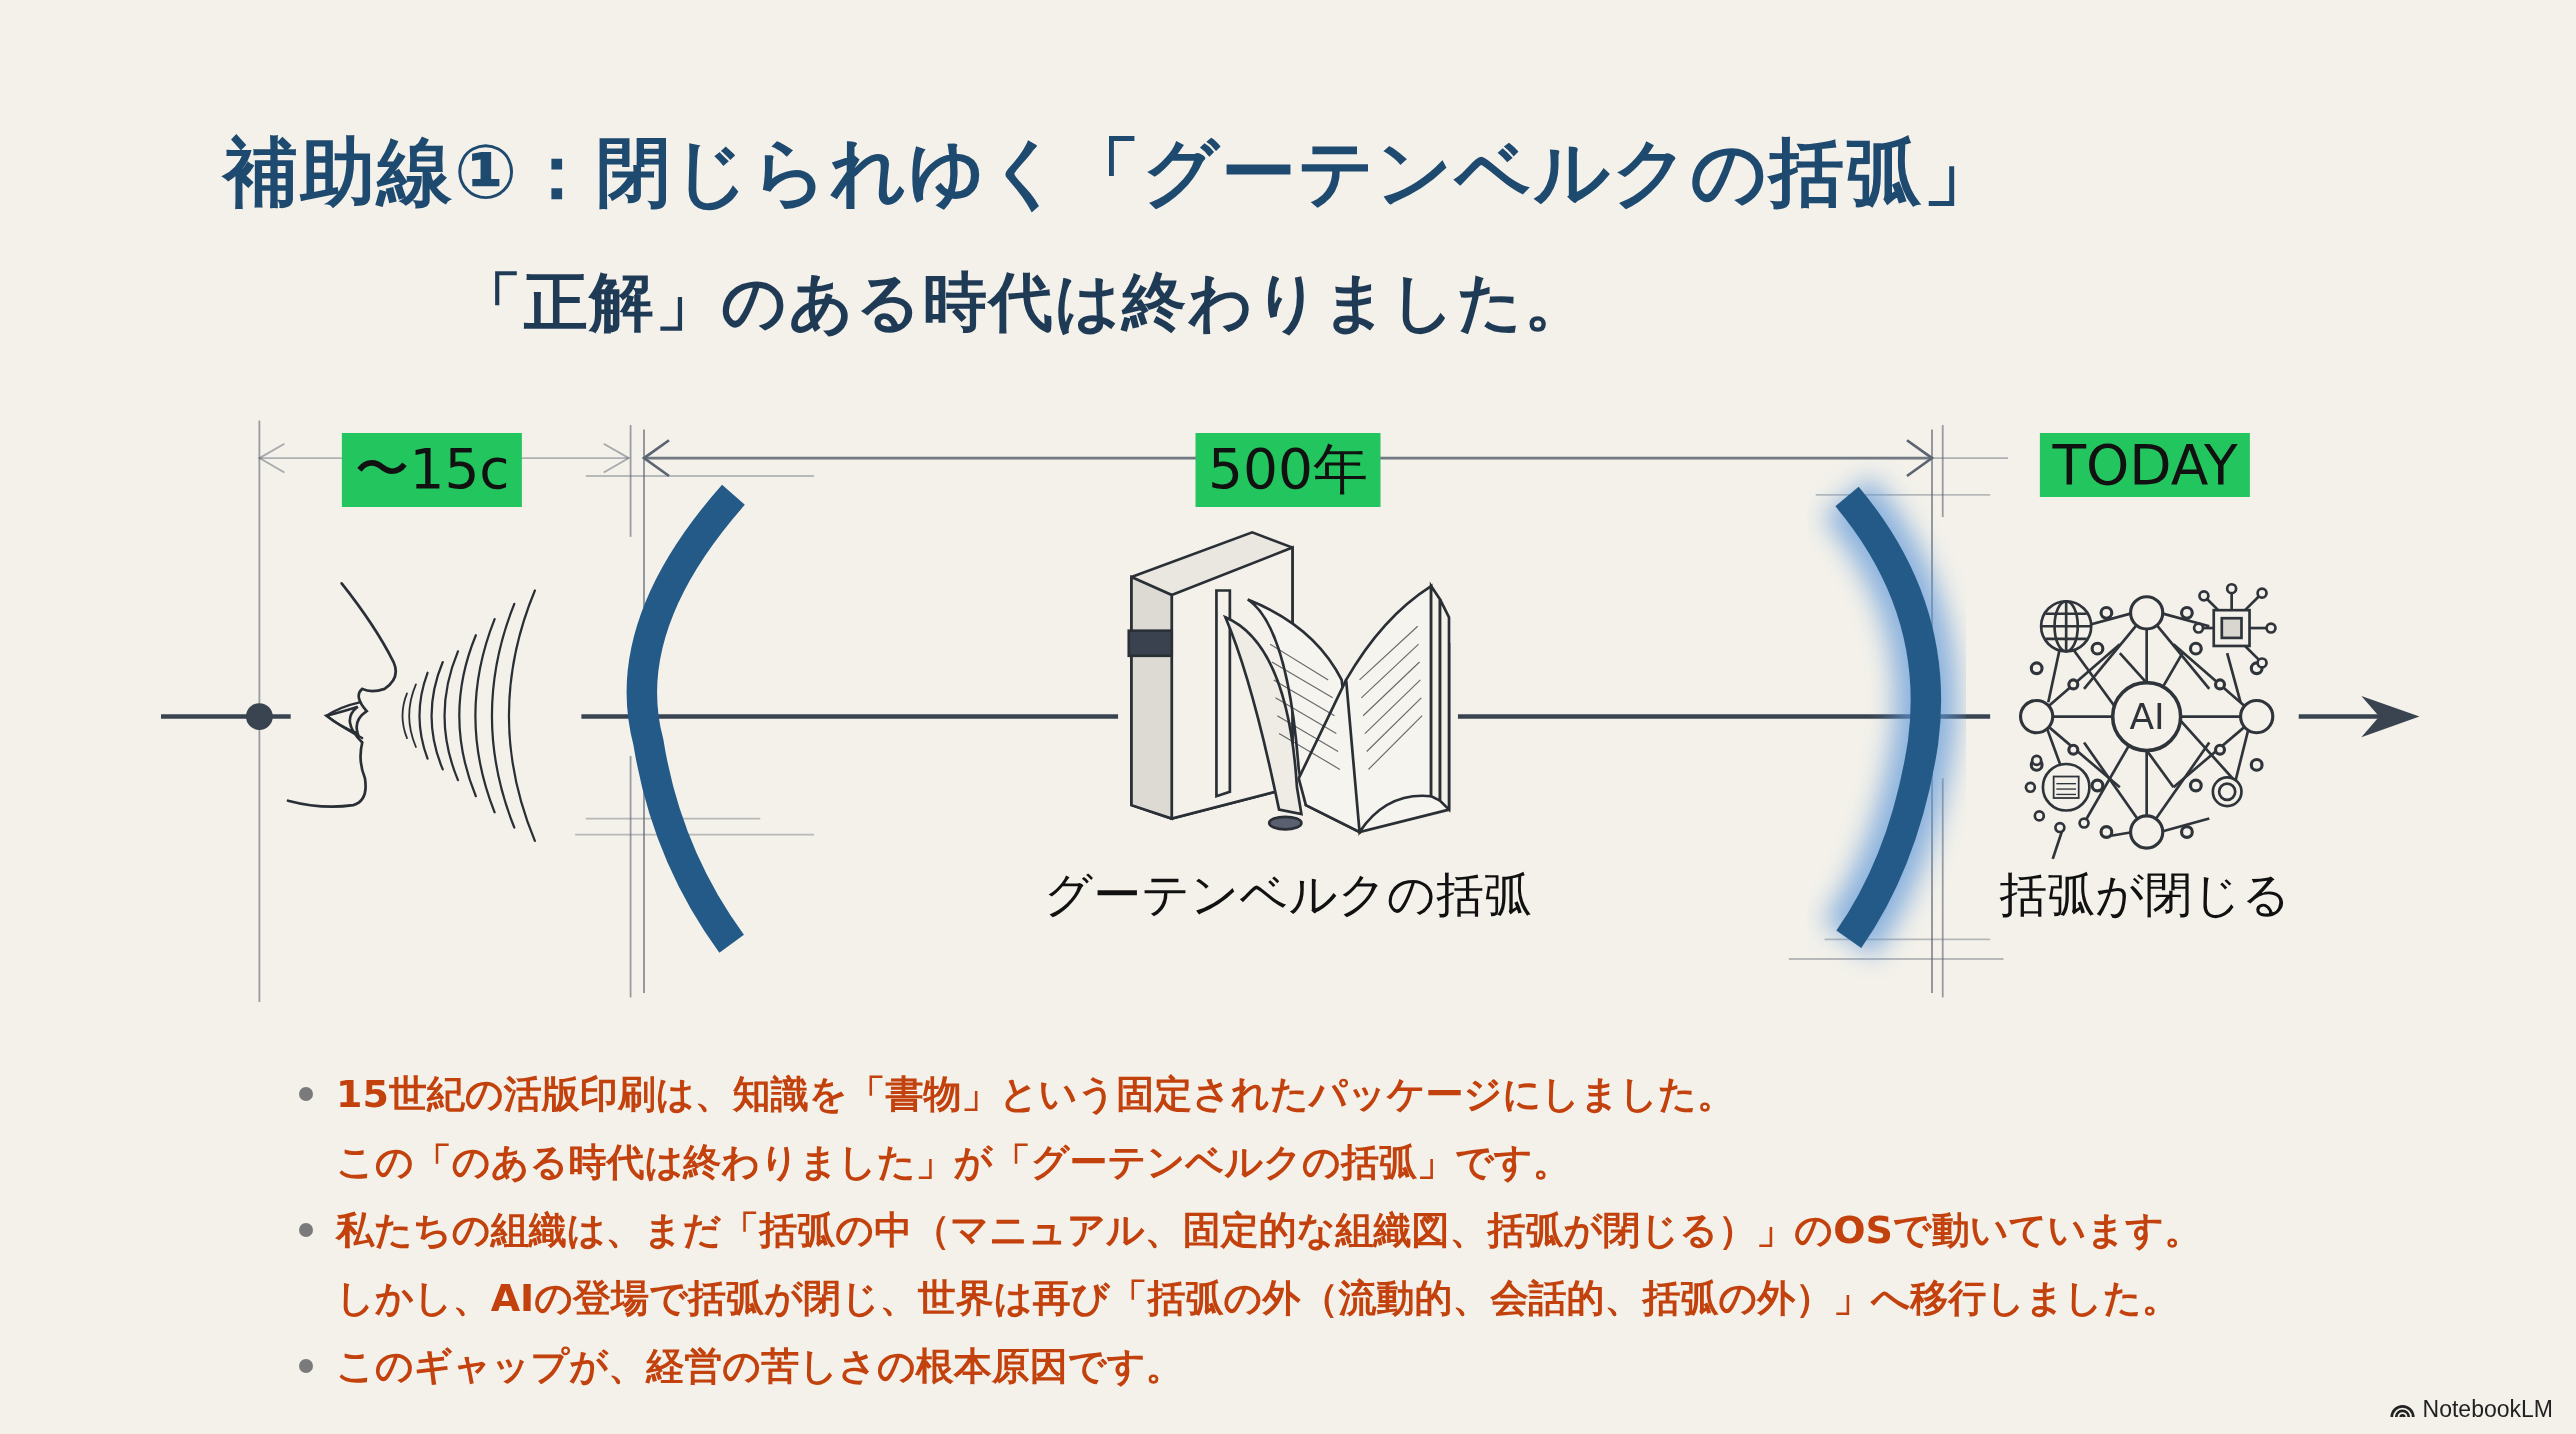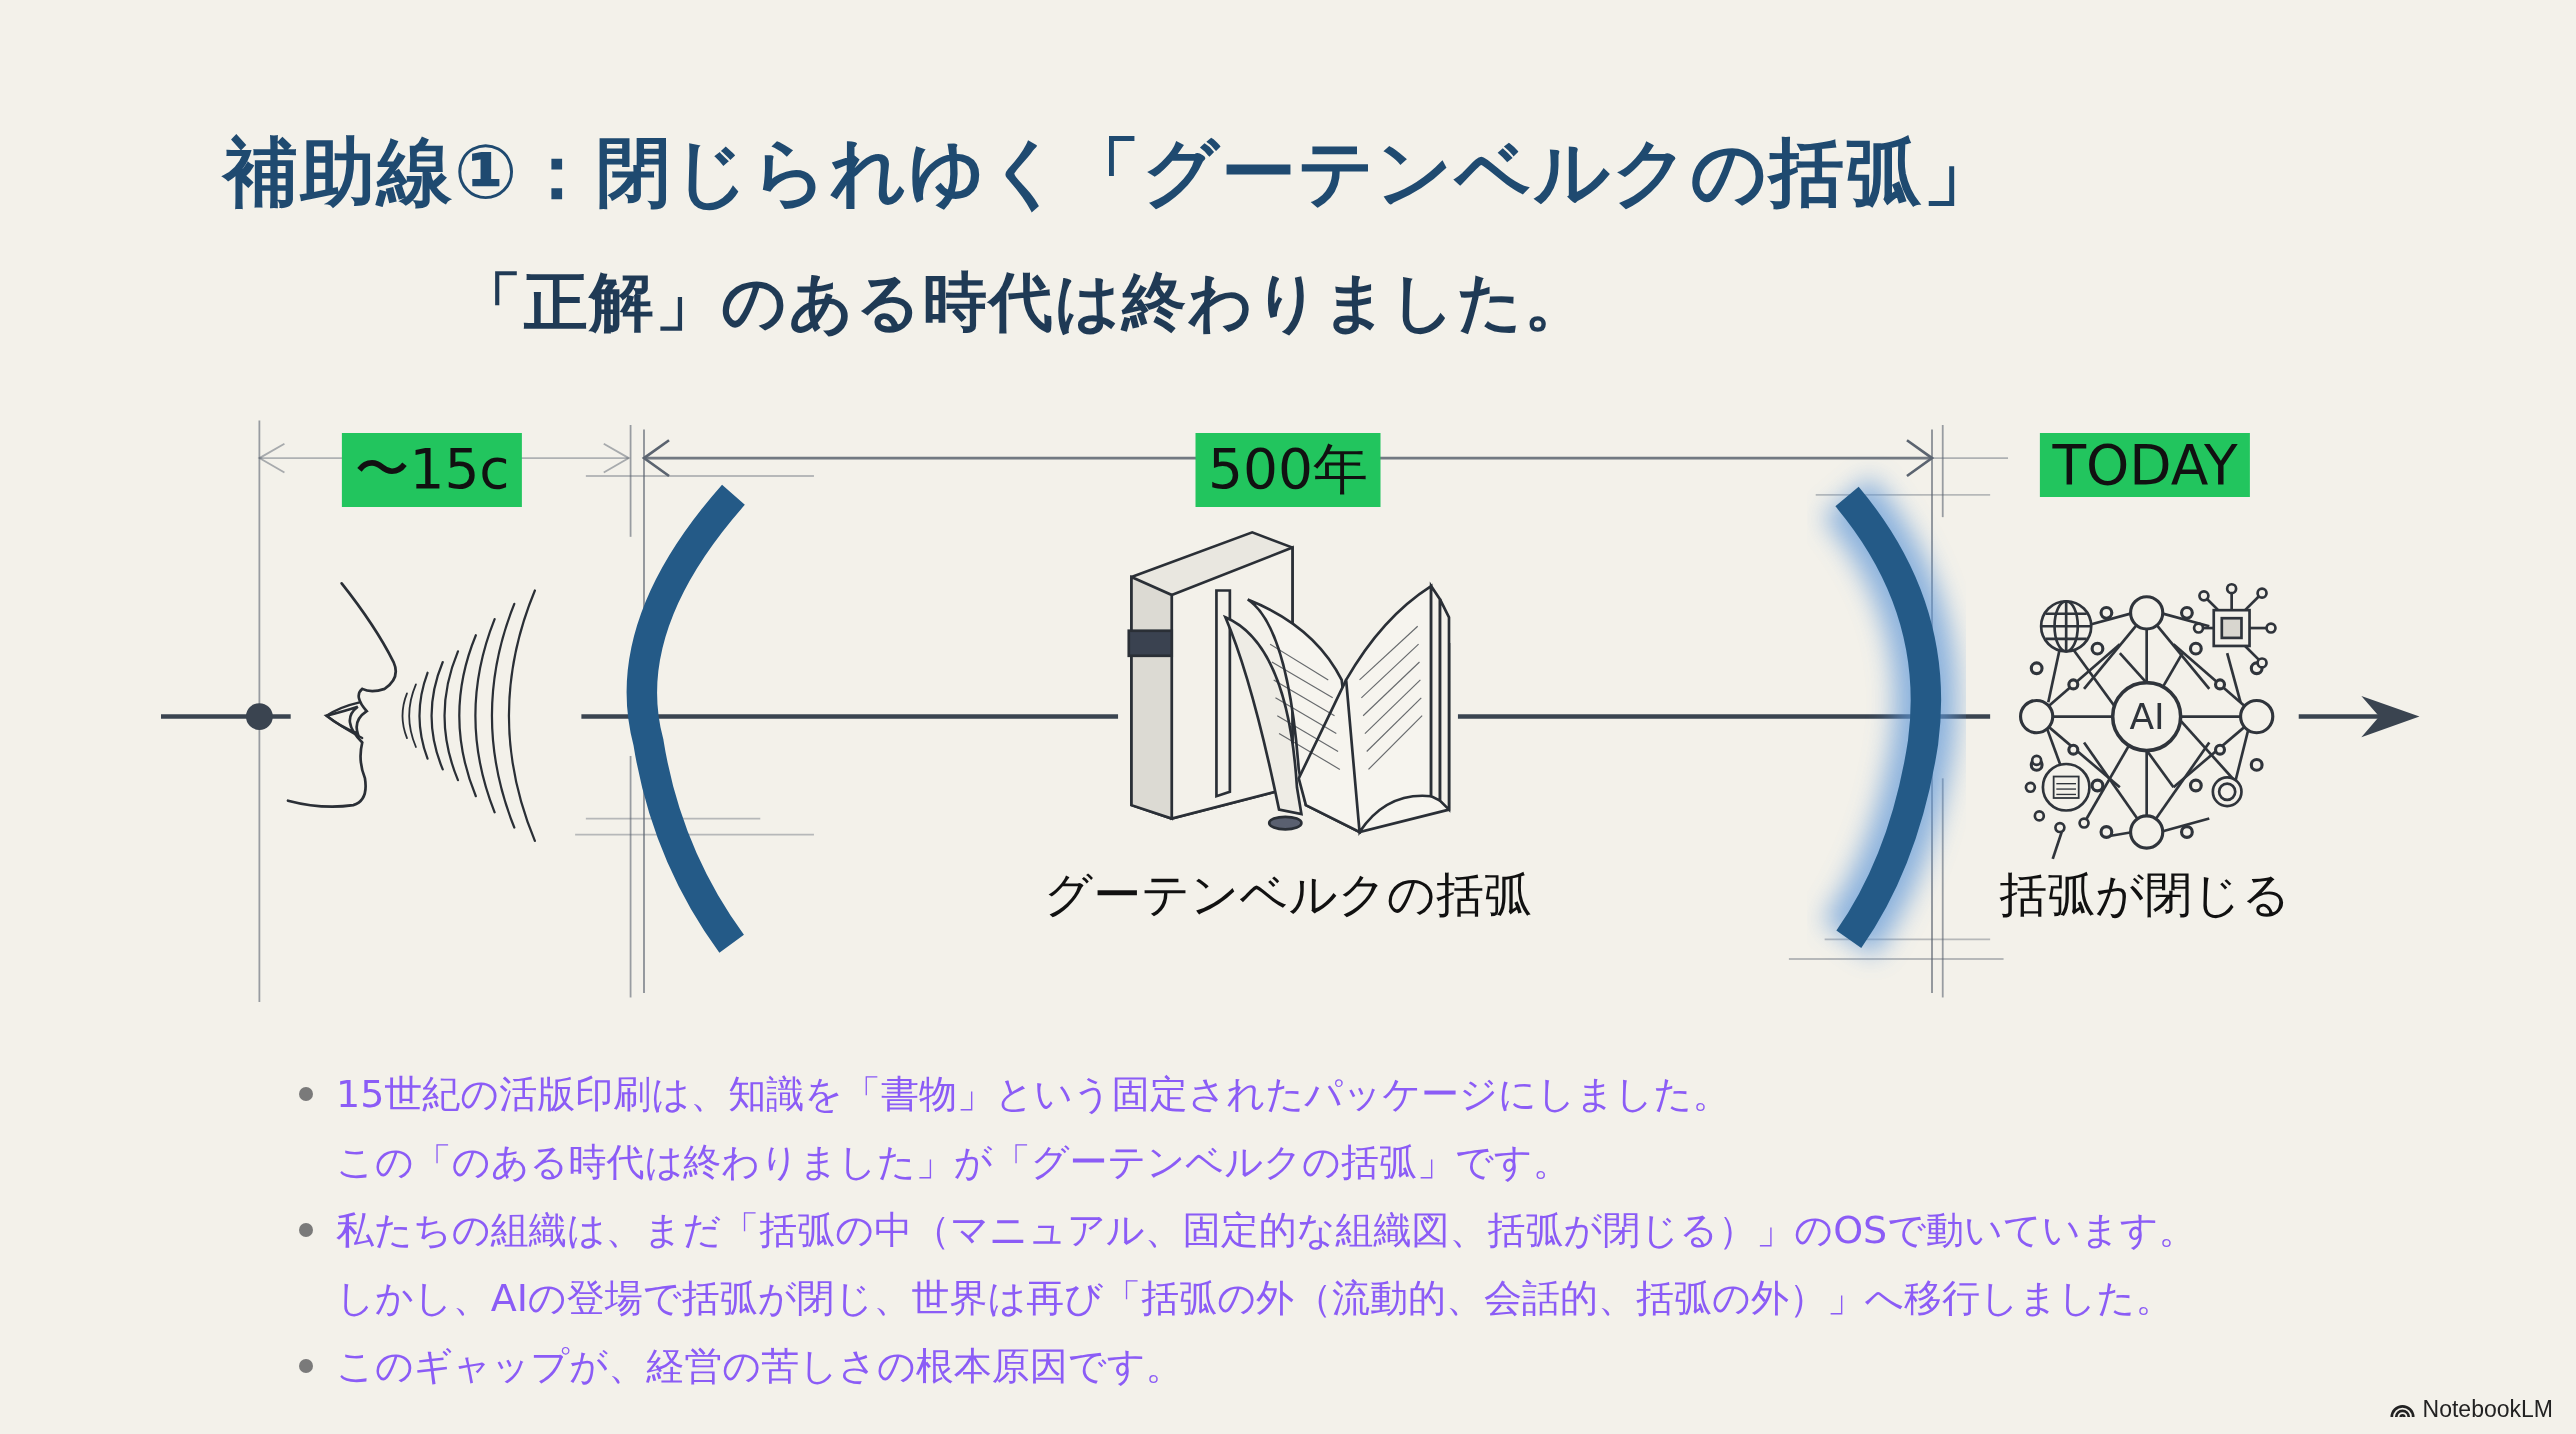--- a/index.html
+++ b/index.html
@@ -25,21 +25,21 @@
     position: absolute; font-size: 55px; color: #111; top: 433px;
     transform: translateX(-50%); white-space: nowrap;
     background: #22c55e; padding: 0 12.5px;
   }
   .stage-label {
     position: absolute; font-size: 48px; color: #111; top: 863px;
     transform: translateX(-50%); white-space: nowrap;
   }
   .bullets {
     position: absolute; left: 295px; top: 1060px; width: 2057px;
-    font-size: 38px; line-height: 68px; color: #8b5cf6;
+    font-size: 38px; line-height: 68px; color: #c2410c; font-weight: bold;
   }
   .bullet { position: relative; padding-left: 41px; }
   .bullet::before {
     content: ""; position: absolute; left: 3.6px; top: 27px;
     width: 14.3px; height: 14.3px; border-radius: 50%; background: #7a7a7a;
   }
   .line { display: block; }
   .brand {
     position: absolute; right: 23px; bottom: 12.5px;
     font-size: 23px; color: #222; display: flex; align-items: center; gap: 7.2px;

